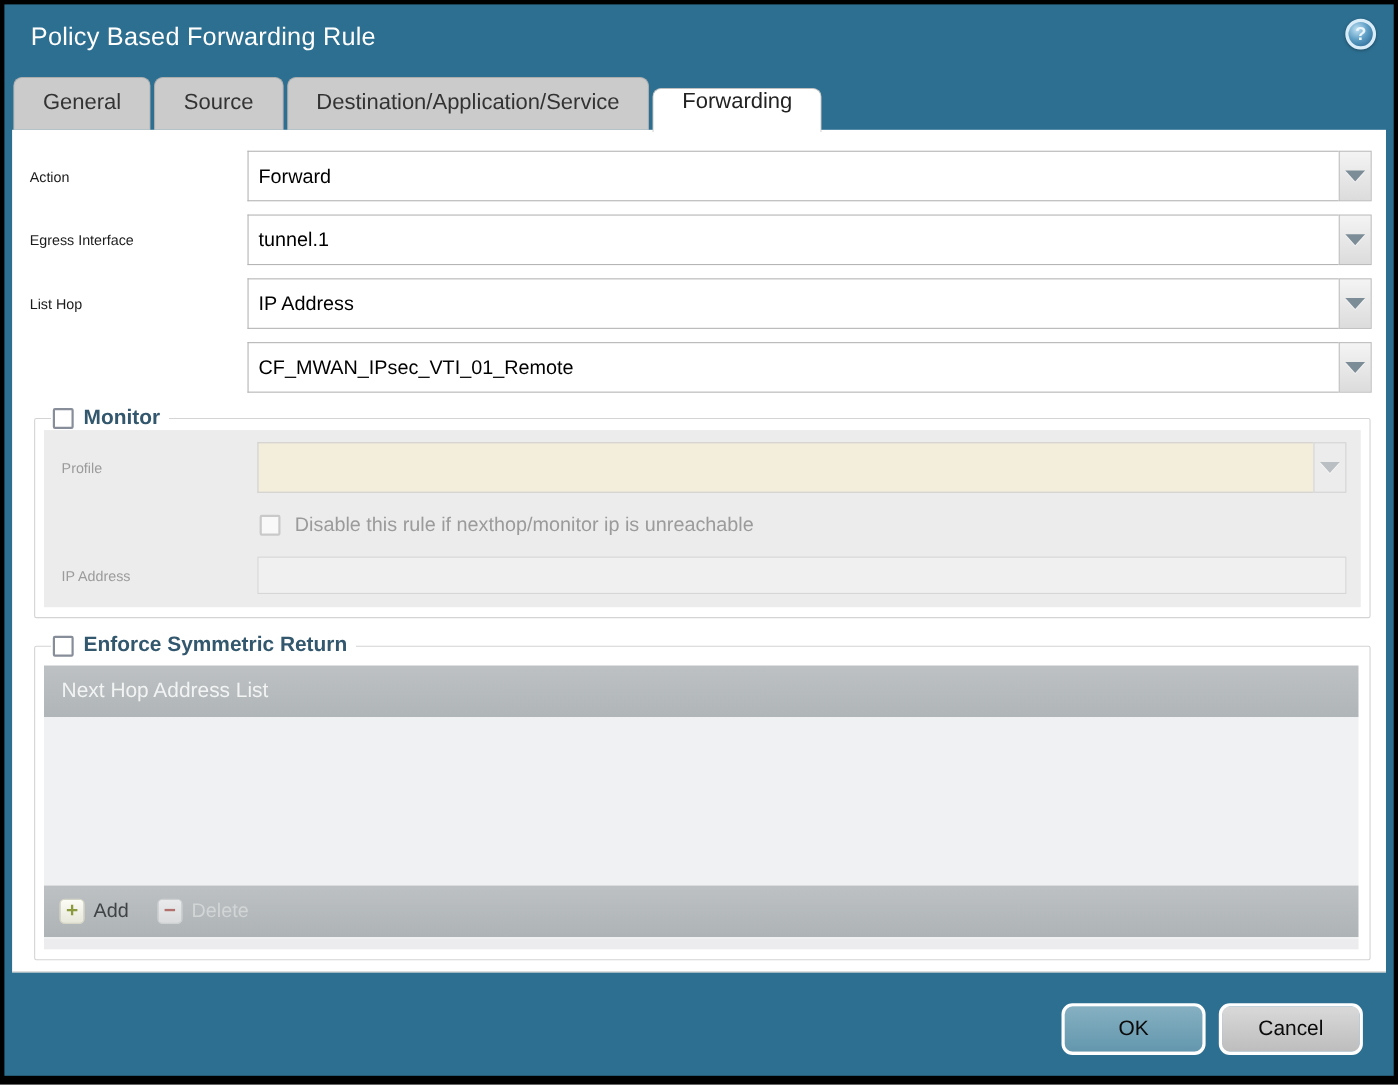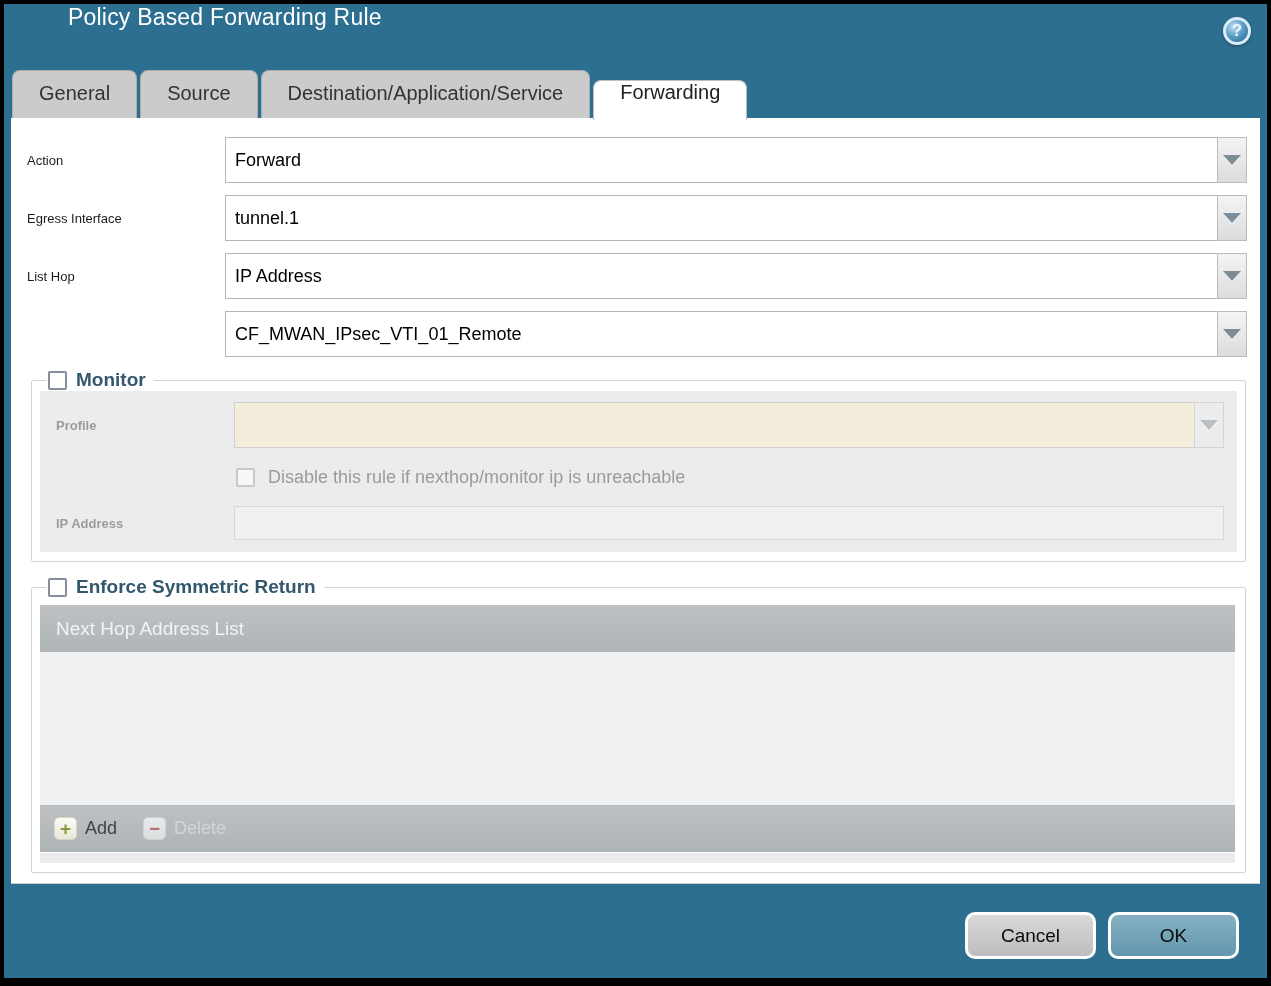--- a/index.html
+++ b/index.html
@@ -9,22 +9,22 @@
     background:#000;
     position:relative;
   }
   .dialog {
     position:absolute; left:4px; top:4px; right:4px; bottom:8px;
     background:#2d6f91;
     display:flex; flex-direction:column;
   }
   
   .titlebar {
-    height:58px; display:flex; 
-    padding:0 18px 0 24px; color:#fff; position:relative;margin-left:40px;
+    height:58px; display:flex; align-items:center;
+    padding:0 18px 0 24px; color:#fff; position:relative;
   }
   .titlebar h1 { font-size:23px; font-weight:normal; letter-spacing:0.2px; }
   .help-icon {
     position:absolute; right:16px; top:13px;
     width:28px; height:28px; border-radius:50%;
     background:radial-gradient(circle at 35% 30%, #bfe0f2 0%, #5f9fc6 45%, #1f5d88 100%);
     border:3px solid #d9ecf7;
     color:#eaf5fc; font-size:17px; font-weight:bold;
     display:flex; align-items:center; justify-content:center;
     cursor:pointer; box-shadow:0 1px 3px rgba(0,0,0,.35);
@@ -91,21 +91,21 @@
     font-size:19px; font-weight:bold; color:#33586e;
   }
   .checkbox {
     width:19px; height:19px; background:#fff;
     border:2px solid #878d99; border-radius:2px; cursor:pointer; flex:none;
   }
   .checkbox.disabled {
     border-color:#c9c9c9; background:#f8f8f8; cursor:default;
   }
   .graypanel { background:#ececec; padding:11px 0 12px 0; }
-  .graypanel .form-row { margin-bottom:0; padding-right:13px;font-weight:bold; }
+  .graypanel .form-row { margin-bottom:0; padding-right:13px; }
   .graypanel .lbl { width:178px; color:#9b9b9b; }
   .row-gap { height:15px; }
   .disable-row {
     display:flex; align-items:center; gap:13px;
     margin-left:196px; height:28px;
   }
   .disable-row span { font-size:18px; color:#9b9b9b; }
   .txtfield {
     flex:1; height:34px; background:#f0f0f0;
     border:1px solid #d6d6d6; font-size:18px; color:#555;
@@ -268,17 +268,17 @@
         <div class="val">None</div>
         <div class="btn">
           <span class="arrow"></span>
         </div>
       </div>
     </div>
 
   </div>
 
   <div class="bottombar">
+    <button class="dlg-btn ok-btn">OK</button>
     <button class="dlg-btn cancel-btn">Cancel</button>
-    <button class="dlg-btn ok-btn">OK</button>
   </div>
 
 </div>
 
 </body></html>

